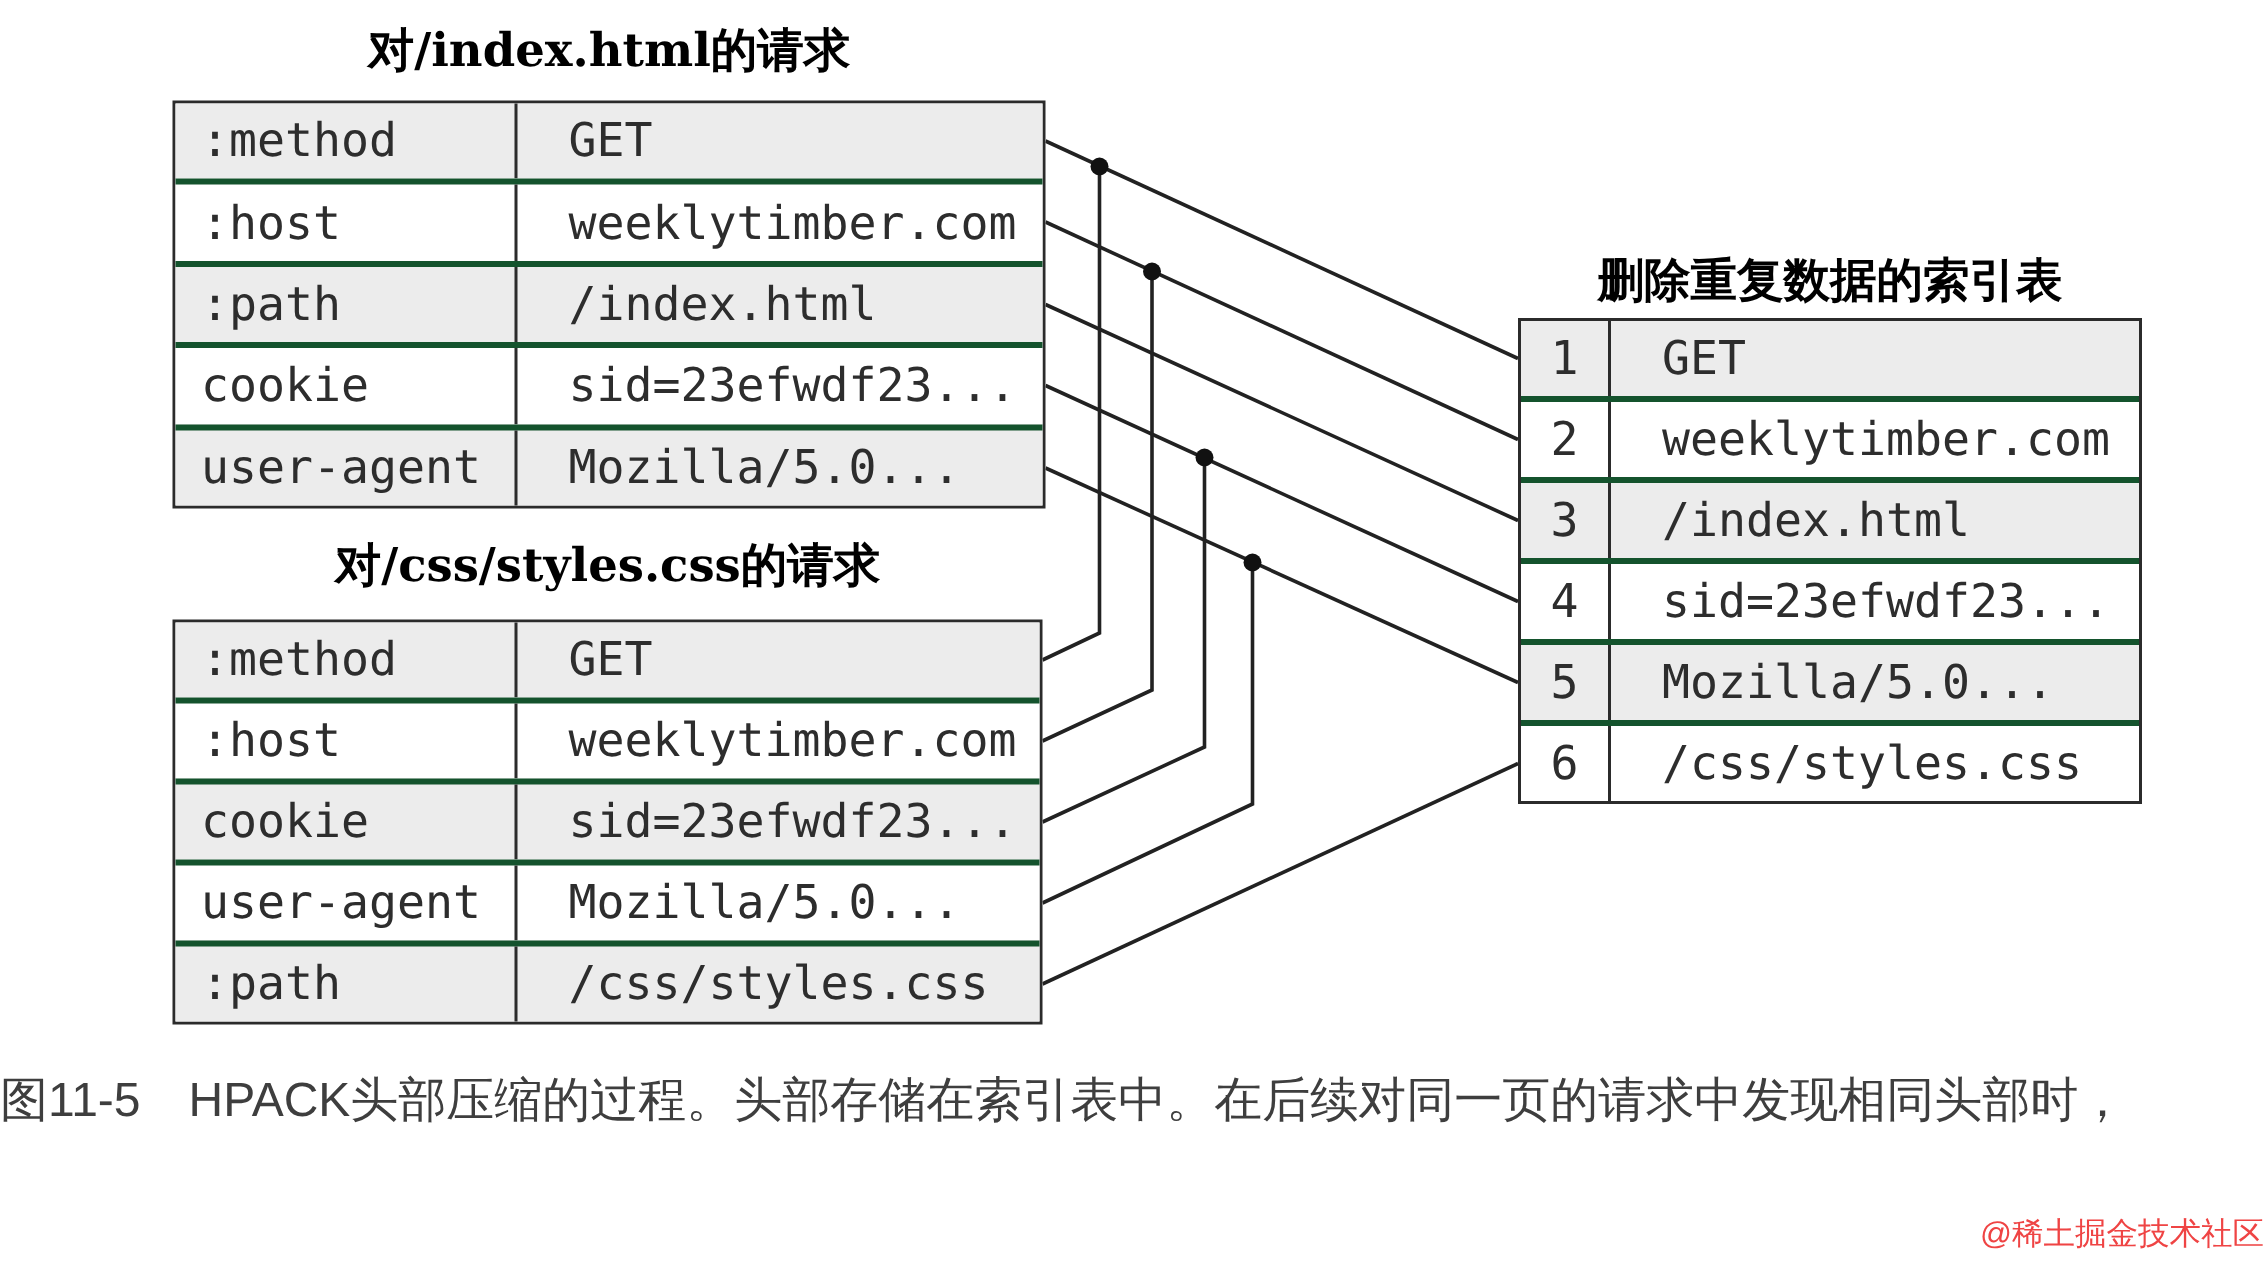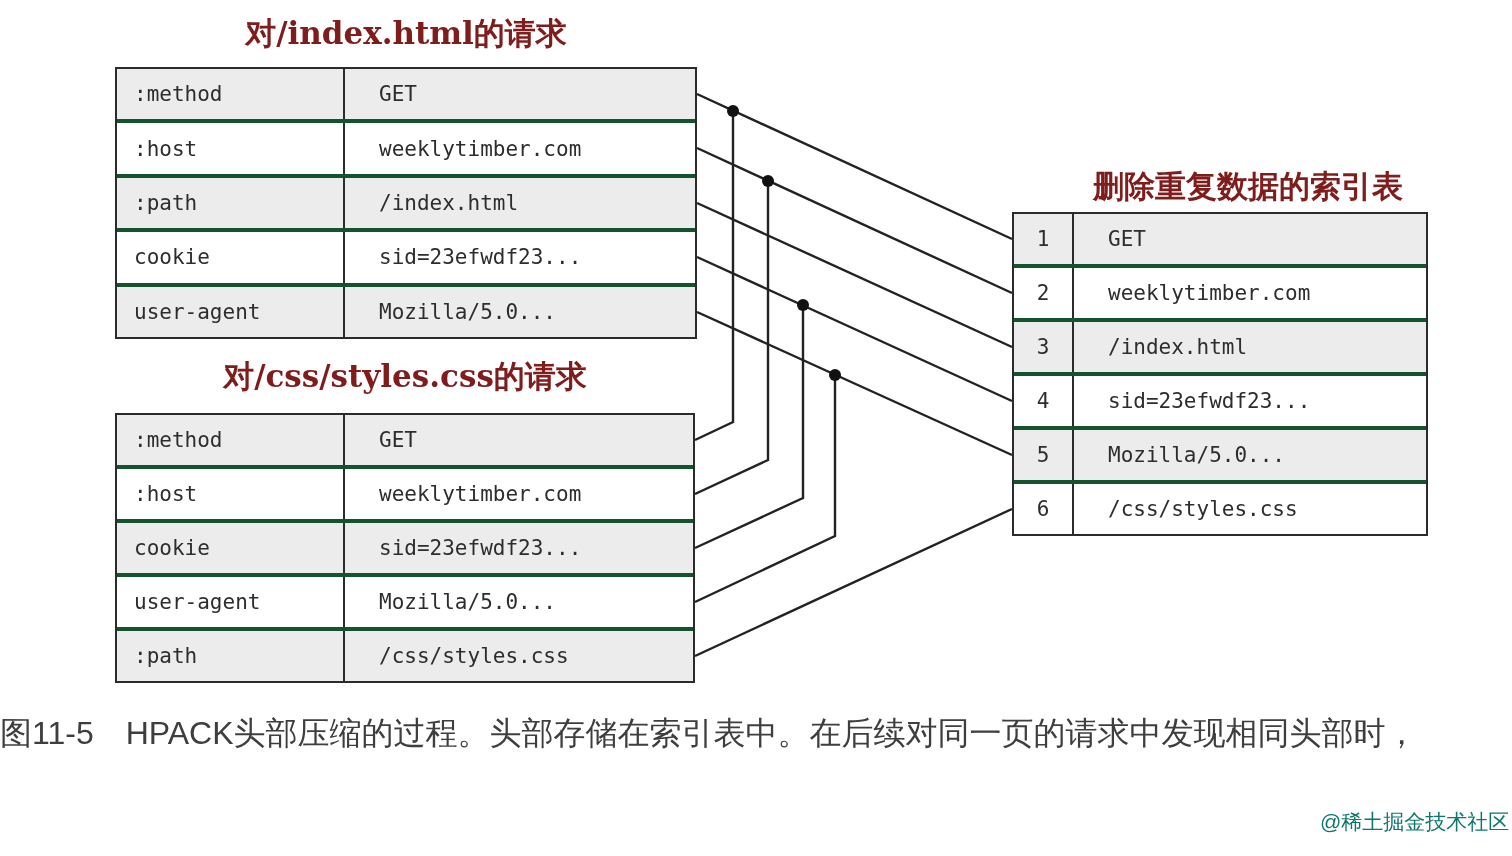--- a/index.html
+++ b/index.html
@@ -11,44 +11,44 @@
   svg.lines{position:absolute;left:0;top:0;width:1512px;height:856px;pointer-events:none;}
 
   
   .tbl{position:absolute;display:flex;flex-direction:column;
        border:2px solid #2b2b2b;box-sizing:border-box;background:#ffffff;}
   .row{flex:1;display:flex;align-items:stretch;border-top:4px solid #14532d;background:#ffffff;}
   .row:first-child{border-top:0;}
   .row.g{background:#ececec;}
   .cell{box-sizing:border-box;display:flex;align-items:center;
         font-family:"DejaVu Sans Mono","Liberation Mono",monospace;
-        font-size:21px;color:#2d2d2d;white-space:nowrap;overflow:hidden;}
+        font-size:31px;color:#2d2d2d;white-space:nowrap;overflow:hidden;}
   .cell.key{width:228px;border-right:2px solid #2b2b2b;padding-left:17px;}
   .cell.val{flex:1;padding-left:14px;margin-left:20px;}
   .cell.idx{width:60px;border-right:2px solid #2b2b2b;justify-content:center;padding-left:0;}
 
   #t1{left:115px;top:67px;width:582px;height:272px;}
   #t2{left:115px;top:413px;width:580px;height:270px;}
   #t3{left:1012px;top:212px;width:416px;height:324px;}
 
   .tbl-title{position:absolute;font-family:"DejaVu Serif","Liberation Serif",serif;
-             font-weight:bold;font-size:31px;color:#7f1d1d;text-align:center;white-space:nowrap;}
+             font-weight:bold;font-size:31px;color:#000000;text-align:center;white-space:nowrap;}
   #title1{left:115px;top:13px;width:582px;}
   #title2{left:115px;top:356px;width:580px;}
-  #title3{left:1040px;top:166px;width:416px;}
+  #title3{left:1012px;top:166px;width:416px;}
 
   .caption{position:absolute;left:0;top:712px;width:1267px;text-align:center;
            font-family:"Liberation Sans","DejaVu Sans",sans-serif;
            font-size:32px;color:#3e3e3e;}
   .cap-line{line-height:42px;white-space:nowrap;}
   .cap-line + .cap-line{margin-top:20px;}
 
   .watermark{position:absolute;left:1320px;top:808px;white-space:nowrap;
              font-family:"Liberation Sans","DejaVu Sans",sans-serif;
-             font-size:21px;color:#0f766e;}
+             font-size:21px;color:#ef4444;}
 </style>
 </head>
 <body>
 
 <div class="canvas">
 
   <svg class="lines" viewBox="0 0 1512 856" xmlns="http://www.w3.org/2000/svg">
     <g stroke="#222222" stroke-width="2.4" fill="none">
       <line x1="697" y1="94" x2="1012" y2="239"></line>
       <line x1="697" y1="148" x2="1012" y2="293"></line>

